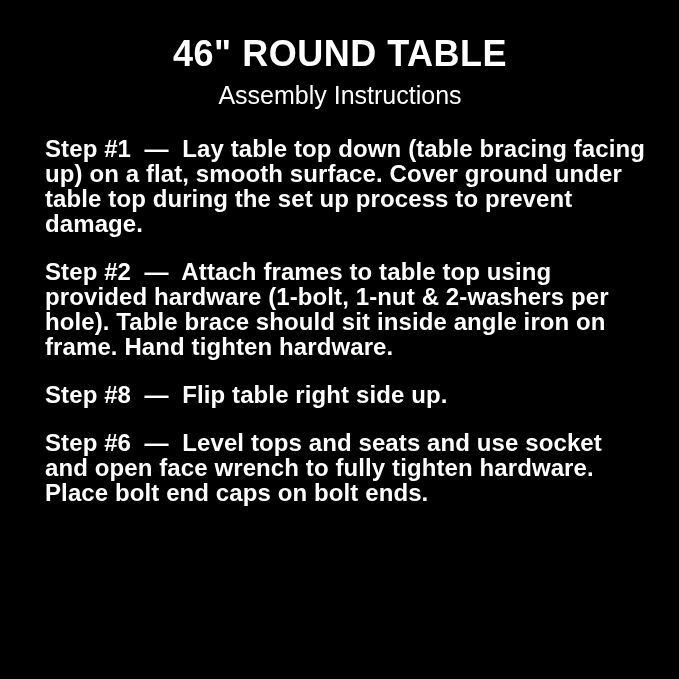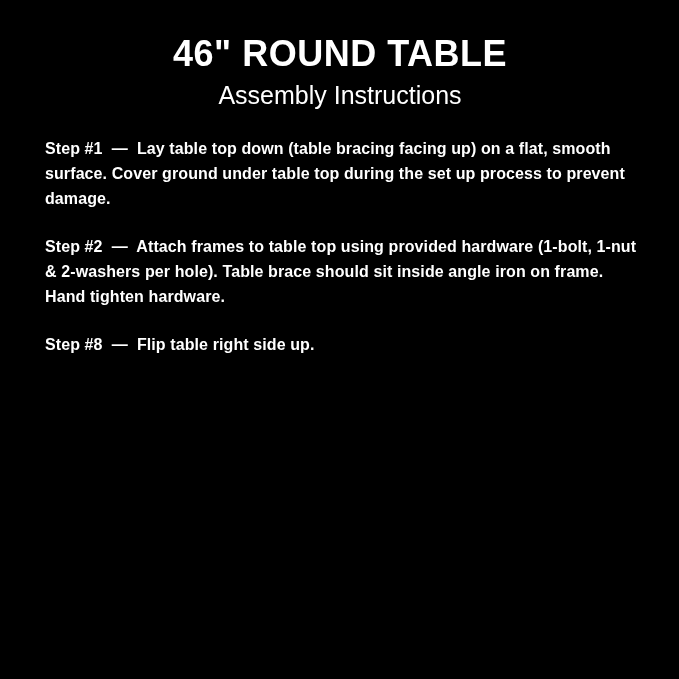--- a/index.html
+++ b/index.html
@@ -31,21 +31,21 @@
   }
   .subtitle {
     text-align: center;
     font-size: 25px;
     font-weight: normal;
     margin: 0 10px 26px 0;
     line-height: 1.15;
     white-space: pre-wrap;
   }
   .step {
-    font-size: 16px;
+    font-size: 24px;
     font-weight: bold;
     line-height: 25px;
     margin: 0 0 23px 0;
     white-space: pre-wrap;
     letter-spacing: 0.1px;
   }
   .step:last-child {
     margin-bottom: 0;
   }
 </style>
@@ -53,14 +53,15 @@
 <body>
 
 <div class="card">
   <h1 class="title">46" ROUND TABLE</h1>
   <h2 class="subtitle">Assembly Instructions</h2>
 
   <div>
     <p class="step">Step #1  —  Lay table top down (table bracing facing up) on a flat, smooth surface. Cover ground under table top during the set up process to prevent damage.</p>
     <p class="step">Step #2  —  Attach frames to table top using provided hardware (1-bolt, 1-nut &amp; 2-washers per hole). Table brace should sit inside angle iron on frame. Hand tighten hardware.</p>
     <p class="step">Step #8  —  Flip table right side up.</p>
+    <p class="step">Step #6  —  Level tops and seats and use socket and open face wrench to fully tighten hardware. Place bolt end caps on bolt ends.</p>
   </div>
 </div>
 
 </body></html>

